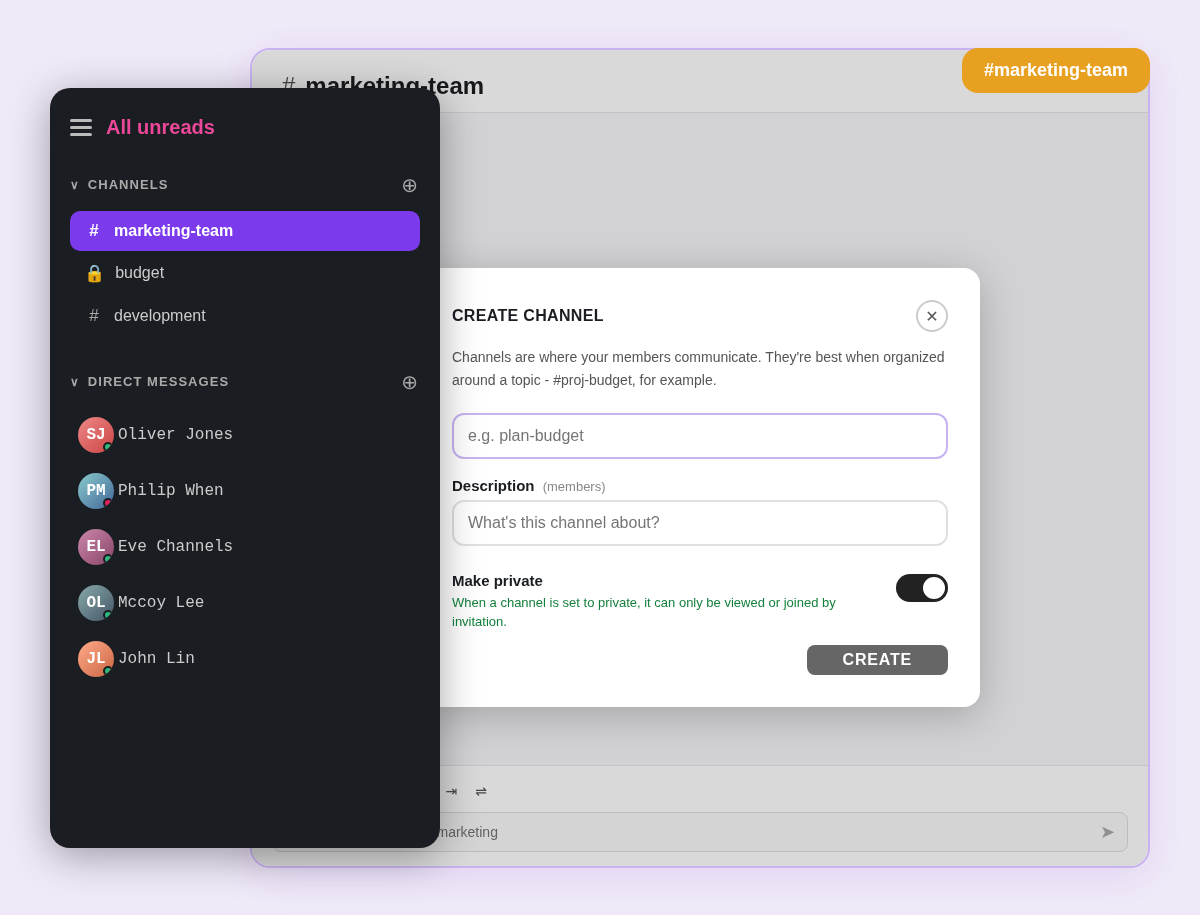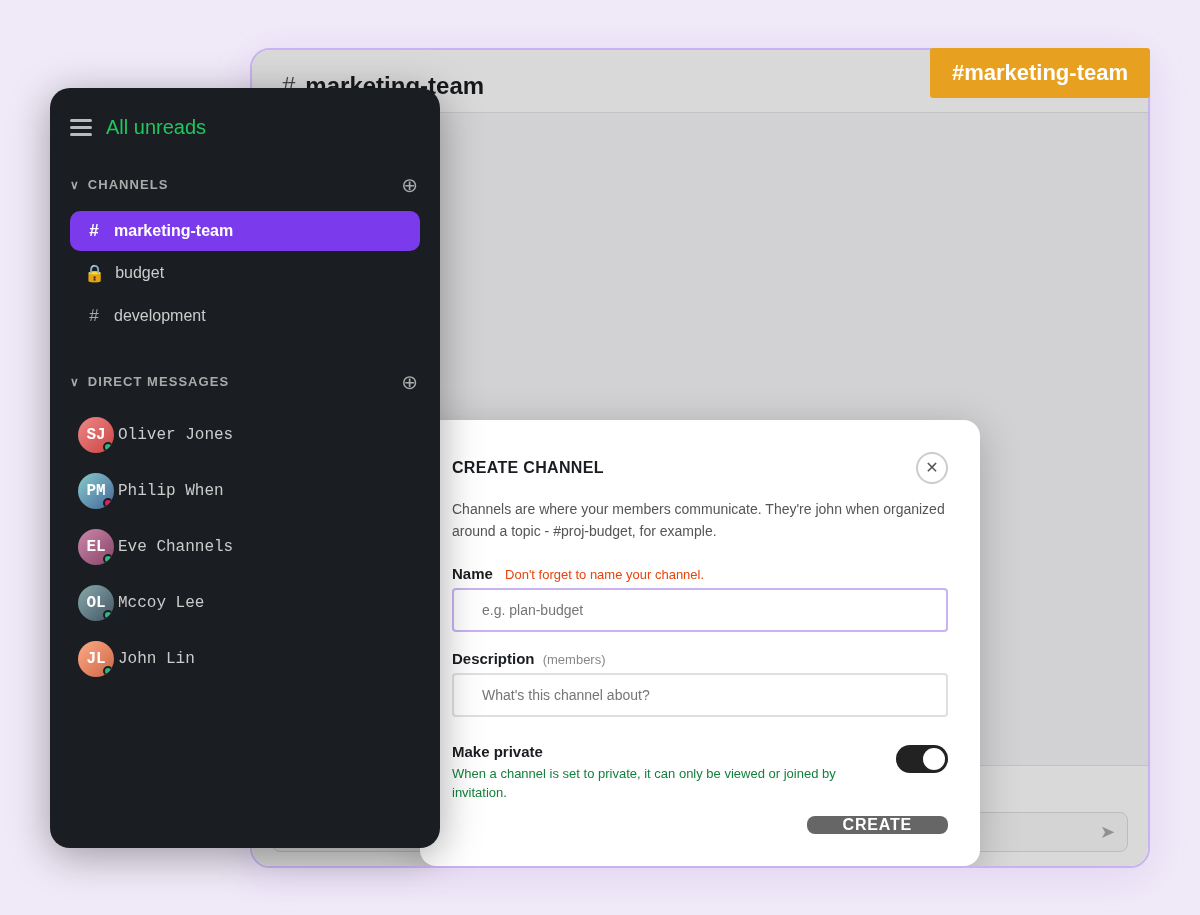--- a/index.html
+++ b/index.html
@@ -22,23 +22,23 @@
     }
 
     
     .channel-tag {
       position: absolute;
       top: 0;
       right: 0;
       background: #e8a020;
       color: #fff;
       font-weight: 700;
-      font-size: 22px;
+      font-size: 18px;
       padding: 12px 22px;
-      border-radius: 3px;
+      border-radius: 16px;
       z-index: 10;
     }
 
     
     .sidebar {
       position: absolute;
       left: 0;
       top: 40px;
       width: 390px;
       height: 760px;
@@ -65,23 +65,23 @@
     }
     .hamburger-icon span {
       display: block;
       width: 22px;
       height: 3px;
       background: #bbb;
       border-radius: 2px;
     }
 
     .sidebar-title {
-      color: #22c55e;
+      color: #ec4899;
       font-size: 20px;
-      font-weight: 400;
+      font-weight: 700;
     }
 
     .section-header {
       display: flex;
       align-items: center;
       justify-content: space-between;
       padding: 6px 0;
       margin-bottom: 8px;
     }
 
@@ -318,21 +318,21 @@
       font-size: 15px;
     }
 
     
     .modal-overlay {
       position: absolute;
       top: 0; left: 0; right: 0; bottom: 0;
       background: rgba(0,0,0,0.15);
       z-index: 20;
       display: flex;
-      align-items: flex-end;
+      align-items: center;
       justify-content: center;
       padding-top: 60px;
     }
 
     .modal {
       background: #fff;
       border-radius: 16px;
       width: 560px;
       padding: 32px;
       box-shadow: 0 8px 40px rgba(0,0,0,0.22);
@@ -385,23 +385,23 @@
     .field-label .error-hint {
       color: #e8430a;
       font-weight: 400;
       font-size: 13px;
       margin-left: 8px;
     }
 
     .field-input {
       width: 100%;
       border: 2px solid #c9b2f0;
-      border-radius: 4px;
-      padding: 12px 28px;
-      font-size: 14px;
+      border-radius: 12px;
+      padding: 12px 14px;
+      font-size: 16px;
       color: #aaa;
       outline: none;
       margin-bottom: 18px;
       background: #fff;
     }
 
     .field-input.desc-input {
       border-color: #e0e0e0;
       color: #aaa;
     }
@@ -454,21 +454,21 @@
     .modal-footer {
       display: flex;
       justify-content: flex-end;
     }
 
     .create-btn {
       background: #666;
       color: #fff;
       border: none;
       border-radius: 8px;
-      padding: 0 36px;
+      padding: 6px 36px;
       font-size: 16px;
       font-weight: 700;
       letter-spacing: 0.05em;
       cursor: pointer;
       text-transform: uppercase;
     }
 
     
     .av-face {
       width: 100%;
@@ -630,26 +630,22 @@
         <button class="send-btn">➤</button>
       </div>
     </div>
 
     <div class="modal-overlay">
       <div class="modal">
         <div class="modal-header">
           <span class="modal-title">CREATE CHANNEL</span>
           <button class="modal-close">✕</button>
         </div>
-        <p class="modal-desc">Channels are where your members communicate. They're john when organized around a topic - #proj-budget, for example.</p>
-
-        <div class="field-label">
-          <span>Name</span>
-          <span class="error-hint">Don't forget to name your channel.</span>
-        </div>
+        <p class="modal-desc">Channels are where your members communicate. They're best when organized around a topic - #proj-budget, for example.</p>
+
         <input class="field-input" type="text" placeholder="e.g. plan-budget" style="">
 
         <div class="field-label">
           <span>Description</span>
           <span style="font-weight:400;font-size:13px;color:#888;margin-left:4px;">(members)</span>
         </div>
         <input class="field-input desc-input" type="text" placeholder="What's this channel about?" style="">
 
         <div class="make-private-row">
           <div class="make-private-text">

